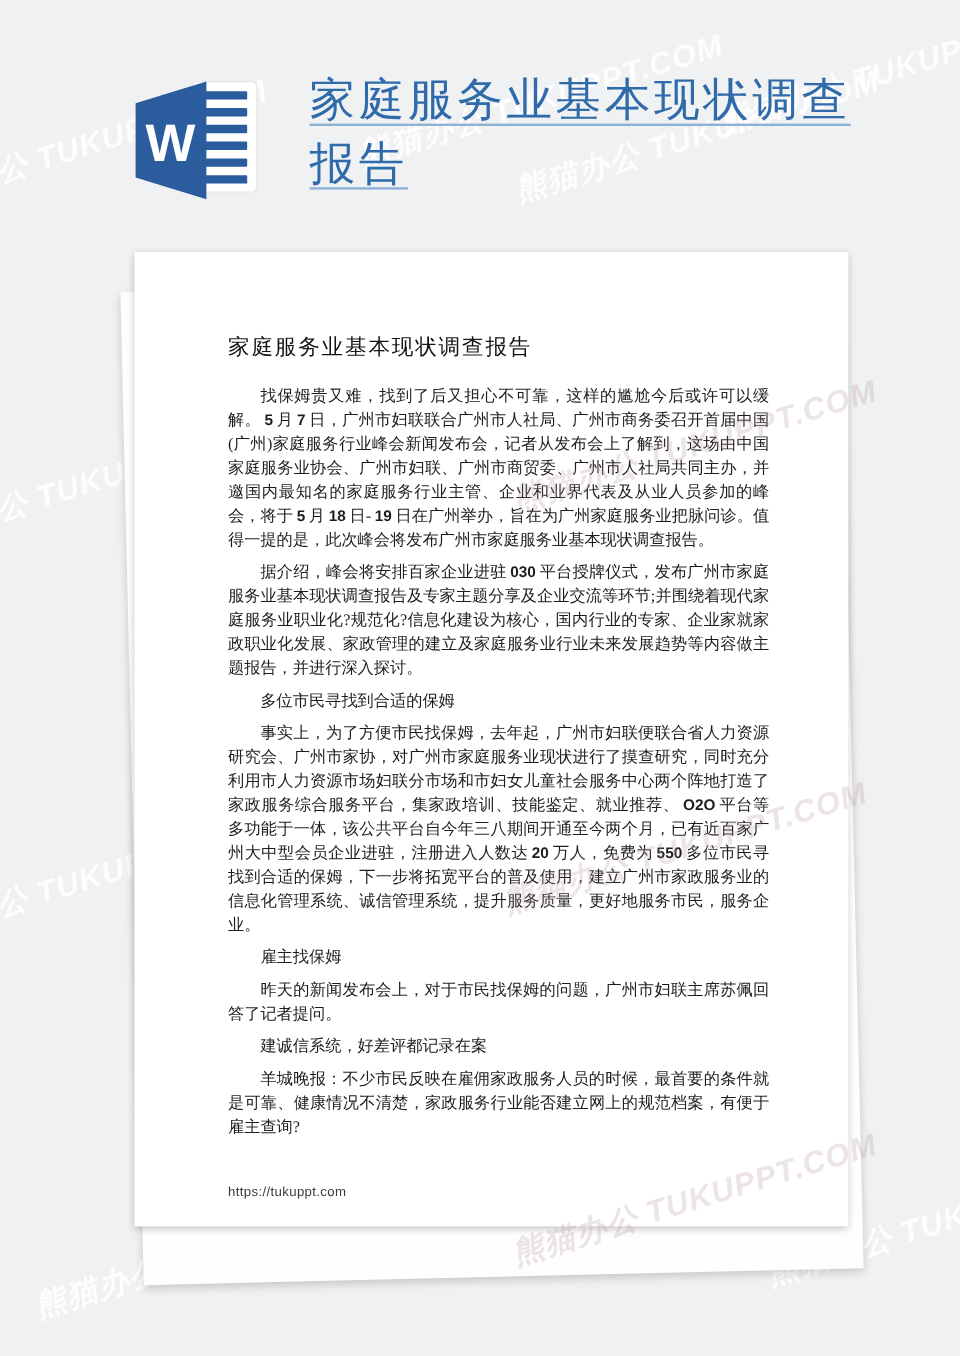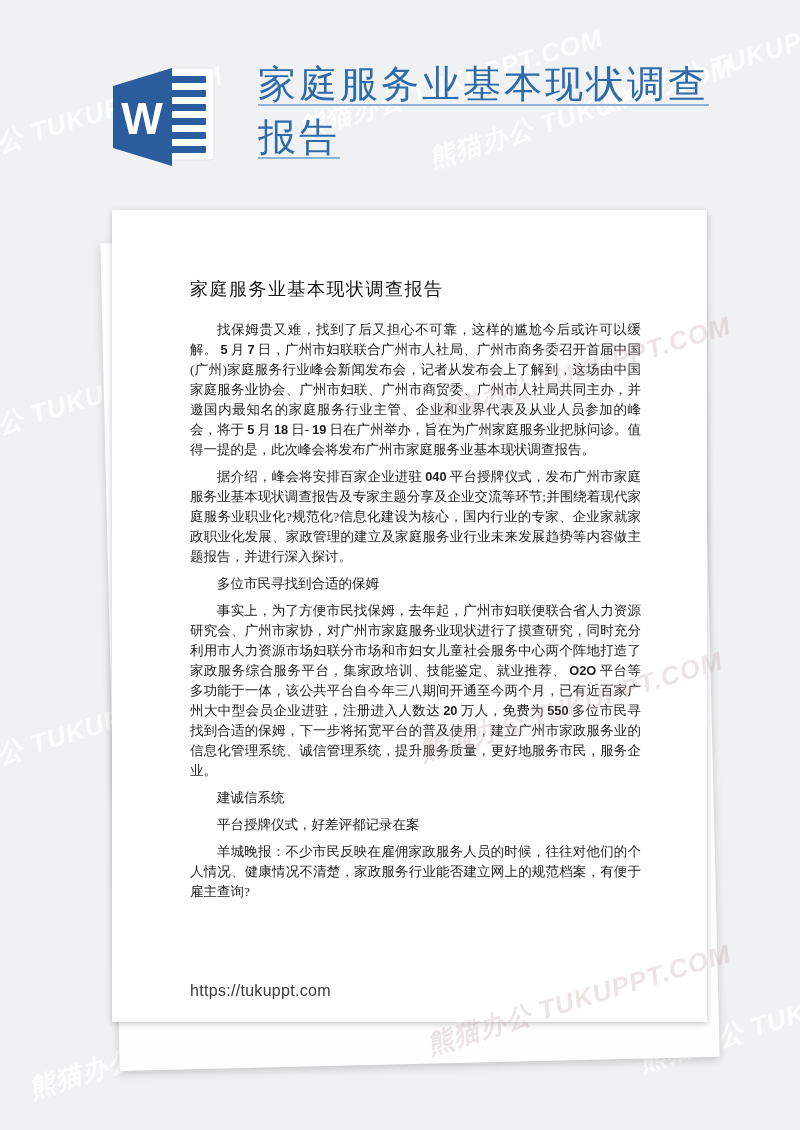--- a/index.html
+++ b/index.html
@@ -48,21 +48,21 @@
     margin:7px 0;font-size:13.5px;line-height:20px;color:#1d1d1d;
     text-indent:2em;text-align:justify;
     font-family:"Liberation Serif","DejaVu Serif",serif;
   }
   .num{
     font-family:"Liberation Sans","DejaVu Sans",sans-serif;
     font-weight:bold;font-size:12.8px;letter-spacing:0;margin:0 3px;
   }
   .doc-footer{
     position:absolute;left:78px;bottom:22px;
-    font-size:16px;color:#3a3a3a;letter-spacing:0.3px;
+    font-size:11px;color:#3a3a3a;letter-spacing:0.3px;
     font-family:"Liberation Sans","DejaVu Sans",sans-serif;
   }
 </style>
 </head>
 <body>
 
 <div class="wm-layer wm-behind">
     <span class="wm" style="left: 300px; top: 112px;">熊猫办公 TUKUPPT.COM</span>
     <span class="wm" style="left: 600px; top: 85px;">熊猫办公 TUKUPPT.COM</span>
     <span class="wm" style="left: 430px; top: 142px;">熊猫办公 TUKUPPT.COM</span>
@@ -87,26 +87,27 @@
   </g>
   <polygon points="15,26 74,8 74,106 15,88" fill="#2b5c9e"></polygon>
   <text x="44" y="74" text-anchor="middle" font-size="44" font-weight="bold" fill="#ffffff" font-family="Liberation Sans, sans-serif">W</text>
 </svg>
 <h1 class="header-title">家庭服务业基本现状调查报告</h1>
 
 <div class="paper">
   <h2 class="doc-title">家庭服务业基本现状调查报告</h2>
 
   <div class="doc-para">找保姆贵又难，找到了后又担心不可靠，这样的尴尬今后或许可以缓解。<span class="num">5</span>月<span class="num">7</span>日，广州市妇联联合广州市人社局、广州市商务委召开首届中国(广州)家庭服务行业峰会新闻发布会，记者从发布会上了解到，这场由中国家庭服务业协会、广州市妇联、广州市商贸委、广州市人社局共同主办，并邀国内最知名的家庭服务行业主管、企业和业界代表及从业人员参加的峰会，将于<span class="num">5</span>月<span class="num">18</span>日-<span class="num">19</span>日在广州举办，旨在为广州家庭服务业把脉问诊。值得一提的是，此次峰会将发布广州市家庭服务业基本现状调查报告。</div>
-  <div class="doc-para">据介绍，峰会将安排百家企业进驻<span class="num">040</span>平台授牌仪式，发布广州市家庭服务业基本现状调查报告及专家主题分享及企业交流等环节;并围绕着现代家庭服务业职业化?规范化?信息化建设为核心，国内行业的专家、企业家就家政职业化发展、家政管理的建立及家庭服务业行业未来发展趋势等内容做主题报告，并进行深入探讨。</div>
+  <div class="doc-para">据介绍，峰会将安排百家企业进驻<span class="num">030</span>平台授牌仪式，发布广州市家庭服务业基本现状调查报告及专家主题分享及企业交流等环节;并围绕着现代家庭服务业职业化?规范化?信息化建设为核心，国内行业的专家、企业家就家政职业化发展、家政管理的建立及家庭服务业行业未来发展趋势等内容做主题报告，并进行深入探讨。</div>
   <div class="doc-para">多位市民寻找到合适的保姆</div>
   <div class="doc-para">事实上，为了方便市民找保姆，去年起，广州市妇联便联合省人力资源研究会、广州市家协，对广州市家庭服务业现状进行了摸查研究，同时充分利用市人力资源市场妇联分市场和市妇女儿童社会服务中心两个阵地打造了家政服务综合服务平台，集家政培训、技能鉴定、就业推荐、<span class="num">O2O</span>平台等多功能于一体，该公共平台自今年三八期间开通至今两个月，已有近百家广州大中型会员企业进驻，注册进入人数达<span class="num">20</span>万人，免费为<span class="num">550</span>多位市民寻找到合适的保姆，下一步将拓宽平台的普及使用，建立广州市家政服务业的信息化管理系统、诚信管理系统，提升服务质量，更好地服务市民，服务企业。</div>
-  <div class="doc-para">建诚信系统</div>
-  <div class="doc-para">平台授牌仪式，好差评都记录在案</div>
-  <div class="doc-para">羊城晚报：不少市民反映在雇佣家政服务人员的时候，往往对他们的个人情况、健康情况不清楚，家政服务行业能否建立网上的规范档案，有便于雇主查询?</div>
+  <div class="doc-para">雇主找保姆</div>
+  <div class="doc-para">昨天的新闻发布会上，对于市民找保姆的问题，广州市妇联主席苏佩回答了记者提问。</div>
+  <div class="doc-para">建诚信系统，好差评都记录在案</div>
+  <div class="doc-para">羊城晚报：不少市民反映在雇佣家政服务人员的时候，最首要的条件就是可靠、健康情况不清楚，家政服务行业能否建立网上的规范档案，有便于雇主查询?</div>
 
   <div class="doc-footer">https://tukuppt.com</div>
 </div>
 
 <div class="wm-layer wm-above">
     <span class="wm" style="left: 428px; top: 400px;">熊猫办公 TUKUPPT.COM</span>
     <span class="wm" style="left: 420px; top: 735px;">熊猫办公 TUKUPPT.COM</span>
     <span class="wm" style="left: 428px; top: 1028px;">熊猫办公 TUKUPPT.COM</span>
   </div>
 

